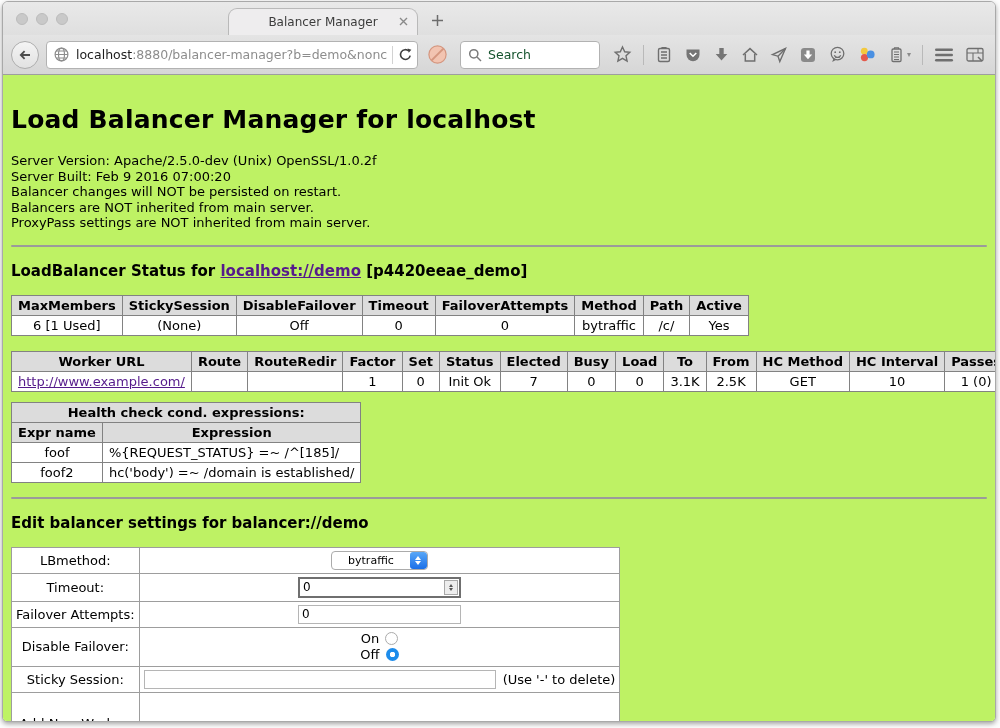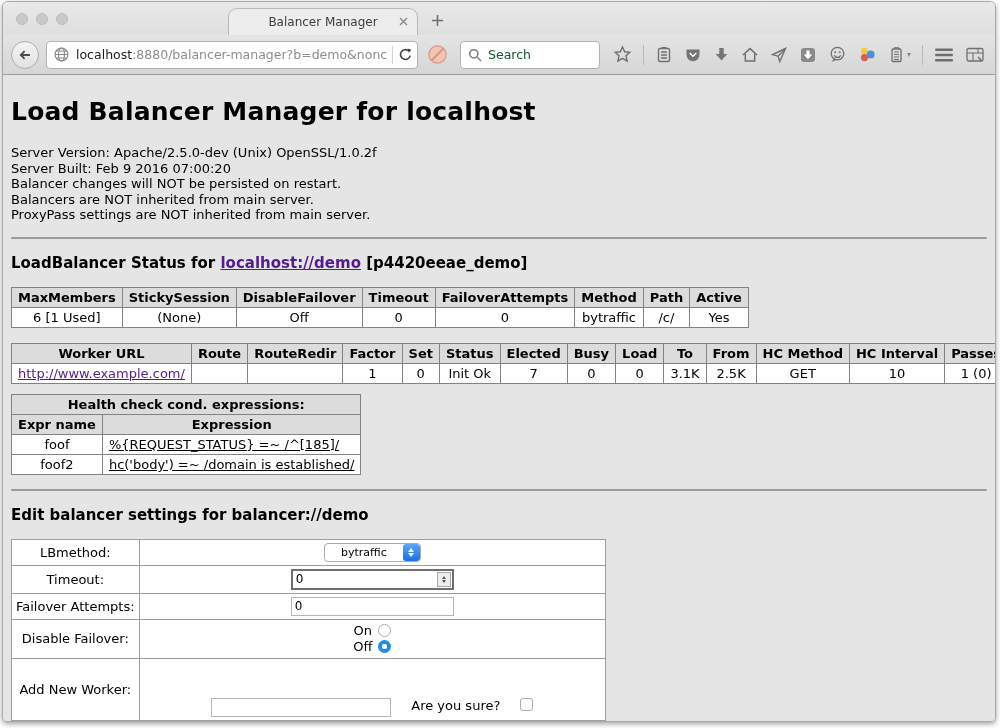--- a/index.html
+++ b/index.html
@@ -42,34 +42,34 @@
   .searchbar {
     margin-left:12px; width:140px; height:28px; background:#fff; border:1px solid #b2b2b2;
     border-radius:4px; display:flex; align-items:center; padding:0 7px; flex:none;
   }
   .search-ph { font-size:12.5px; color:#14532d; margin-left:6px; }
   .iconrow { display:flex; align-items:center; gap:11px; margin-left:13px; flex:1; }
   .vsep { width:1px; height:20px; background:#b9b9b9; }
   .icon-btn { display:flex; align-items:center; }
   .caret { font-size:8px; color:#8b8b8b; margin-left:2px; }
   
-  .content { padding:0 8px; background:#e5e5e5; height:646px; overflow:hidden; color:#000; }
+  .content { padding:8px 8px; background:#bef264; height:646px; overflow:hidden; color:#000; }
   h1 { font-size:25px; font-weight:bold; padding-top:22px; margin-bottom:19px; letter-spacing:.2px; }
   .info-line { font-size:13px; line-height:15.6px; }
   hr.rule { border:none; height:2px; background:#9b9b9b; margin:14px 0 0; border-radius:1px; }
   h3 { font-size:15px; font-weight:bold; margin:15px 0 0; }
   a { color:#551a8b; text-decoration:underline; }
   table { border-collapse:collapse; font-size:13px; }
   th,td { border:1px solid #828282; padding:2px 6px; text-align:center; white-space:nowrap; }
   th { background:#dcdcdc; font-weight:bold; }
   td { background:#fff; }
   .tbl-status { margin-top:15px; }
   .tbl-worker { margin-top:15px; }
   .tbl-health { margin-top:10px; }
-  .cell-left { text-align:left;text-decoration:underline; }
+  .cell-left { text-align:left; }
   
   .tbl-form { margin-top:15px; width:595px; }
   .tbl-form td { border:1px solid #9d9d9d; padding:3px 4px; }
   .tbl-form .lbl { width:116px; }
   .ctl-center { text-align:center; }
   .select {
     display:inline-flex; align-items:stretch; height:19px; border:1px solid #ababab;
     border-radius:4px; background:#fff; vertical-align:middle; overflow:hidden; width:97px;
   }
   .select-val { flex:1; font-size:11px; display:flex; align-items:center; justify-content:center; }
@@ -411,20 +411,29 @@
                 <span>On</span>
                 <span class="radio"></span>
               </div>
           <div class="radio-line">
                 <span>Off</span>
                 <span class="radio on"></span>
               </div>
         </td>
       </tr>
       <tr>
+        <td class="lbl">Sticky Session:</td>
+        <td>
+          <div class="flex-cell">
+            <span class="text-input inp-sticky"></span>
+            <span class="sticky-hint">(Use '-' to delete)</span>
+          </div>
+        </td>
+      </tr>
+      <tr>
         <td class="lbl">Add New Worker:</td>
         <td>
           <div class="worker-group">
             <span class="text-input inp-worker"></span>
             <span>Are you sure?</span>
             <span class="checkbox"></span>
           </div>
         </td>
       </tr>
       <tr>

